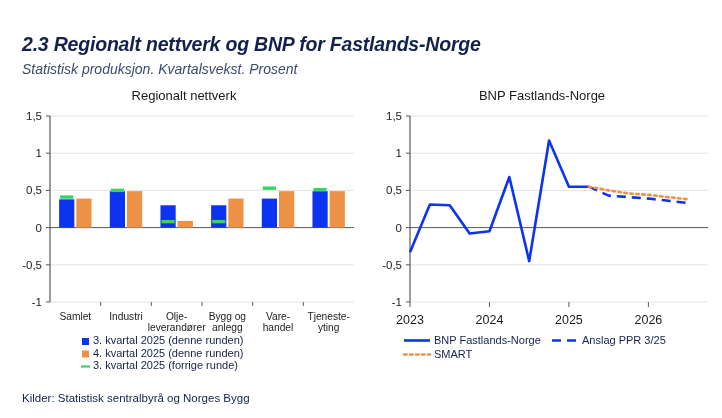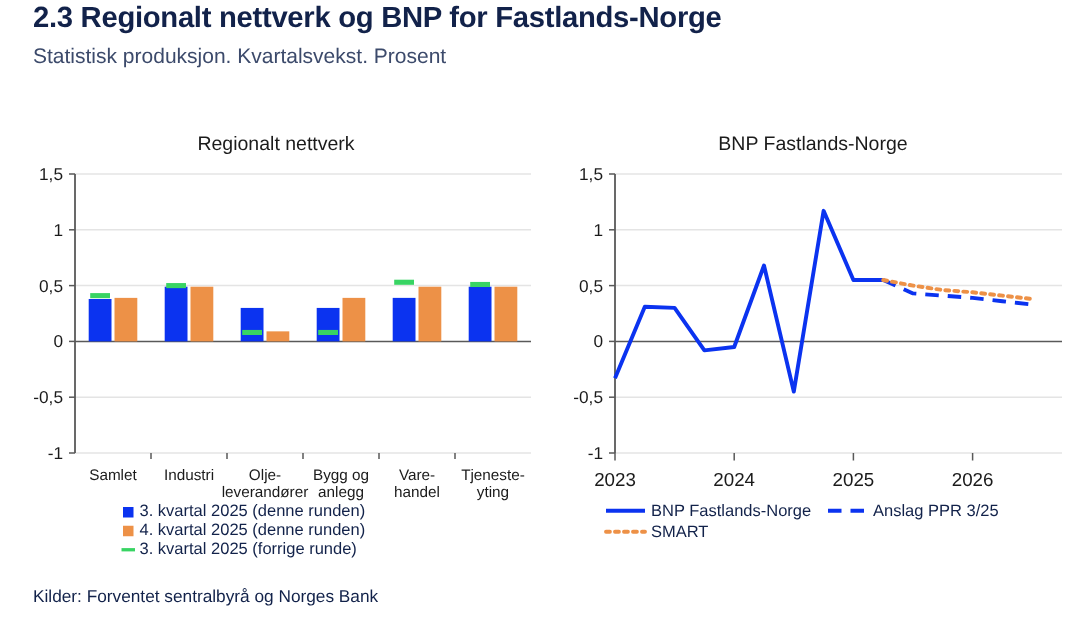--- a/index.html
+++ b/index.html
@@ -16,21 +16,22 @@
     position: relative;
   }
   #page {
     width: 722px;
     height: 418px;
     position: relative;
     box-sizing: border-box;
     padding: 0;
   }
   .header {
-    padding: 2px 0 0 22px;
+    padding: 34px 0 0 22px;
+    font-style: italic;
   }
   .fig-title {
     font-size: 19.5px;
     font-weight: 700;
     color: #12224a;
     letter-spacing: -0.2px;
     line-height: 1.1;
     margin: 0;
   }
   .fig-subtitle {
@@ -223,15 +224,15 @@
             <line x1="188" x2="214" y1="252.5" y2="252.5" stroke="#0B33F0" stroke-width="2.6" stroke-dasharray="9,6"></line>
             <text x="218" y="256" class="legend-text" text-anchor="start">Anslag PPR 3/25</text>
             <line x1="40" x2="66" y1="266.5" y2="266.5" stroke="#ED9147" stroke-width="2.6" stroke-dasharray="2.6,3.4" stroke-linecap="round"></line>
             <text x="70" y="270" class="legend-text" text-anchor="start">SMART</text>
           </g>
         </svg>
     </div>
 
   </div>
 
-  <div class="source">Kilder: Forventet sentralbyrå og Norges Bank</div>
+  <div class="source">Kilder: Statistisk sentralbyrå og Norges Bygg</div>
 
 </div>
 
 </body></html>

